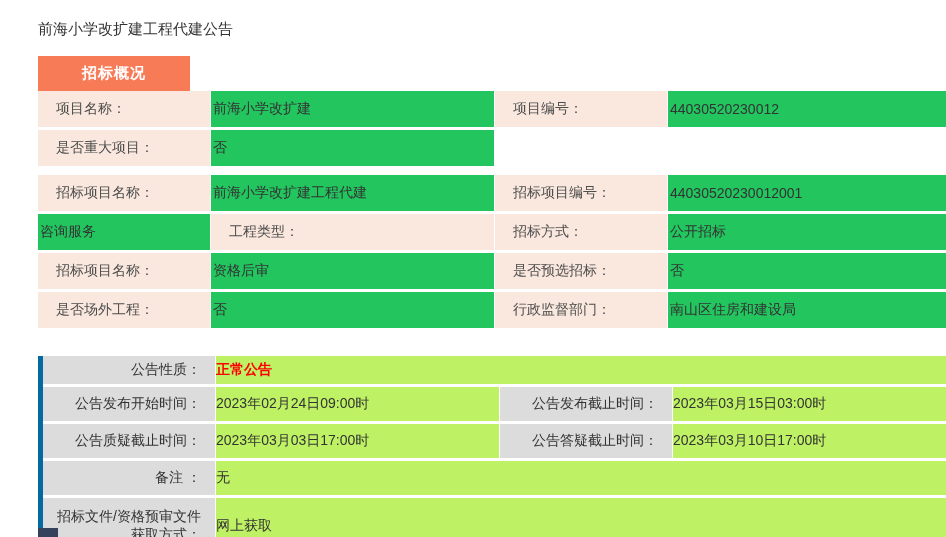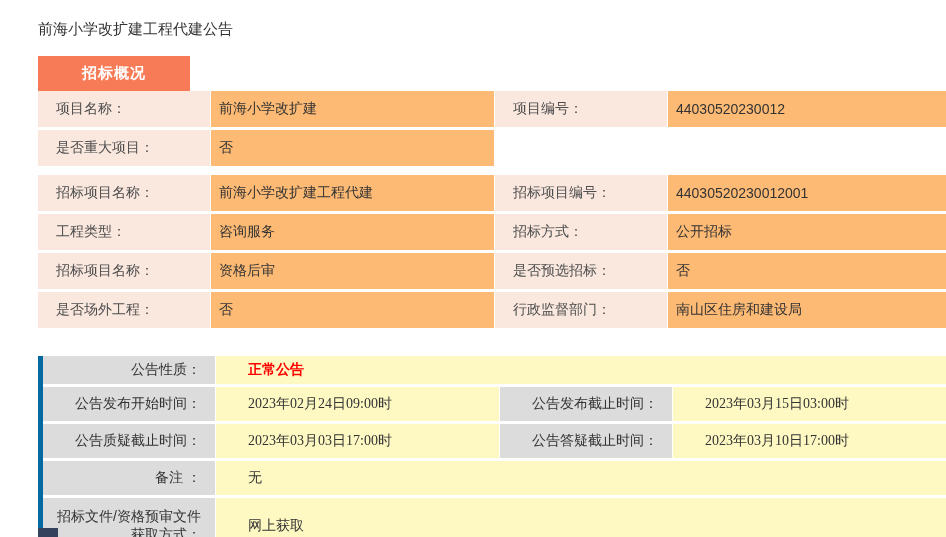--- a/index.html
+++ b/index.html
@@ -40,45 +40,44 @@
     display: flex; align-items: center;
     font-size: 14px;
     color: #333333;
   }
   .lbl-pink {
     background: #fae8df;
     color: #4d4d4d;
     padding-left: 18px;
   }
   .val-pink {
-    background: #fdba74;
-    padding-left: 8px;
+    background: #22c55e;
+    padding-left: 2px;
   }
   .cell-empty { background: transparent; }
   
   .tbl-gray {
     margin-top: 28px;
     border-left: 5px solid #0369a1;
     width: 908px;
   }
   .tbl-gray .row { min-height: 34px; }
   .tbl-gray .row.r-first { min-height: 28px; }
   .tbl-gray .row.r-tall { min-height: 56px; }
   .tbl-gray .row:last-child { margin-bottom: 0; }
   .lbl-gray {
     background: #dcdcdc;
     color: #333333;
     justify-content: flex-end;
     text-align: right;
     padding: 5px 14px 5px 10px;
   }
   .val-gray {
-    background: #fef9c3;
-    padding-left: 32px;
-    font-family: Liberation Serif, serif;
+    background: #bef264;
+    padding-left: 0;
   }
   .span-rest { grid-column: 2 / 5; }
   .status-red { color: #ff0000; font-weight: bold; }
   
   .next-tab-partial {
     position: absolute;
     left: 38px; top: 528px;
     width: 20px; height: 9px;
     background: #35425c;
   }
@@ -111,22 +110,22 @@
     </div>
 
     <div class="row">
       <div class="cell lbl-pink">招标项目名称：</div>
       <div class="cell val-pink">前海小学改扩建工程代建</div>
       <div class="cell lbl-pink">招标项目编号：</div>
       <div class="cell val-pink">44030520230012001</div>
     </div>
 
     <div class="row">
+      <div class="cell val-pink">咨询服务</div>
       <div class="cell lbl-pink">工程类型：</div>
-      <div class="cell val-pink">咨询服务</div>
       <div class="cell lbl-pink">招标方式：</div>
       <div class="cell val-pink">公开招标</div>
     </div>
 
     <div class="row">
       <div class="cell lbl-pink">招标项目名称：</div>
       <div class="cell val-pink">资格后审</div>
       <div class="cell lbl-pink">是否预选招标：</div>
       <div class="cell val-pink">否</div>
     </div>

